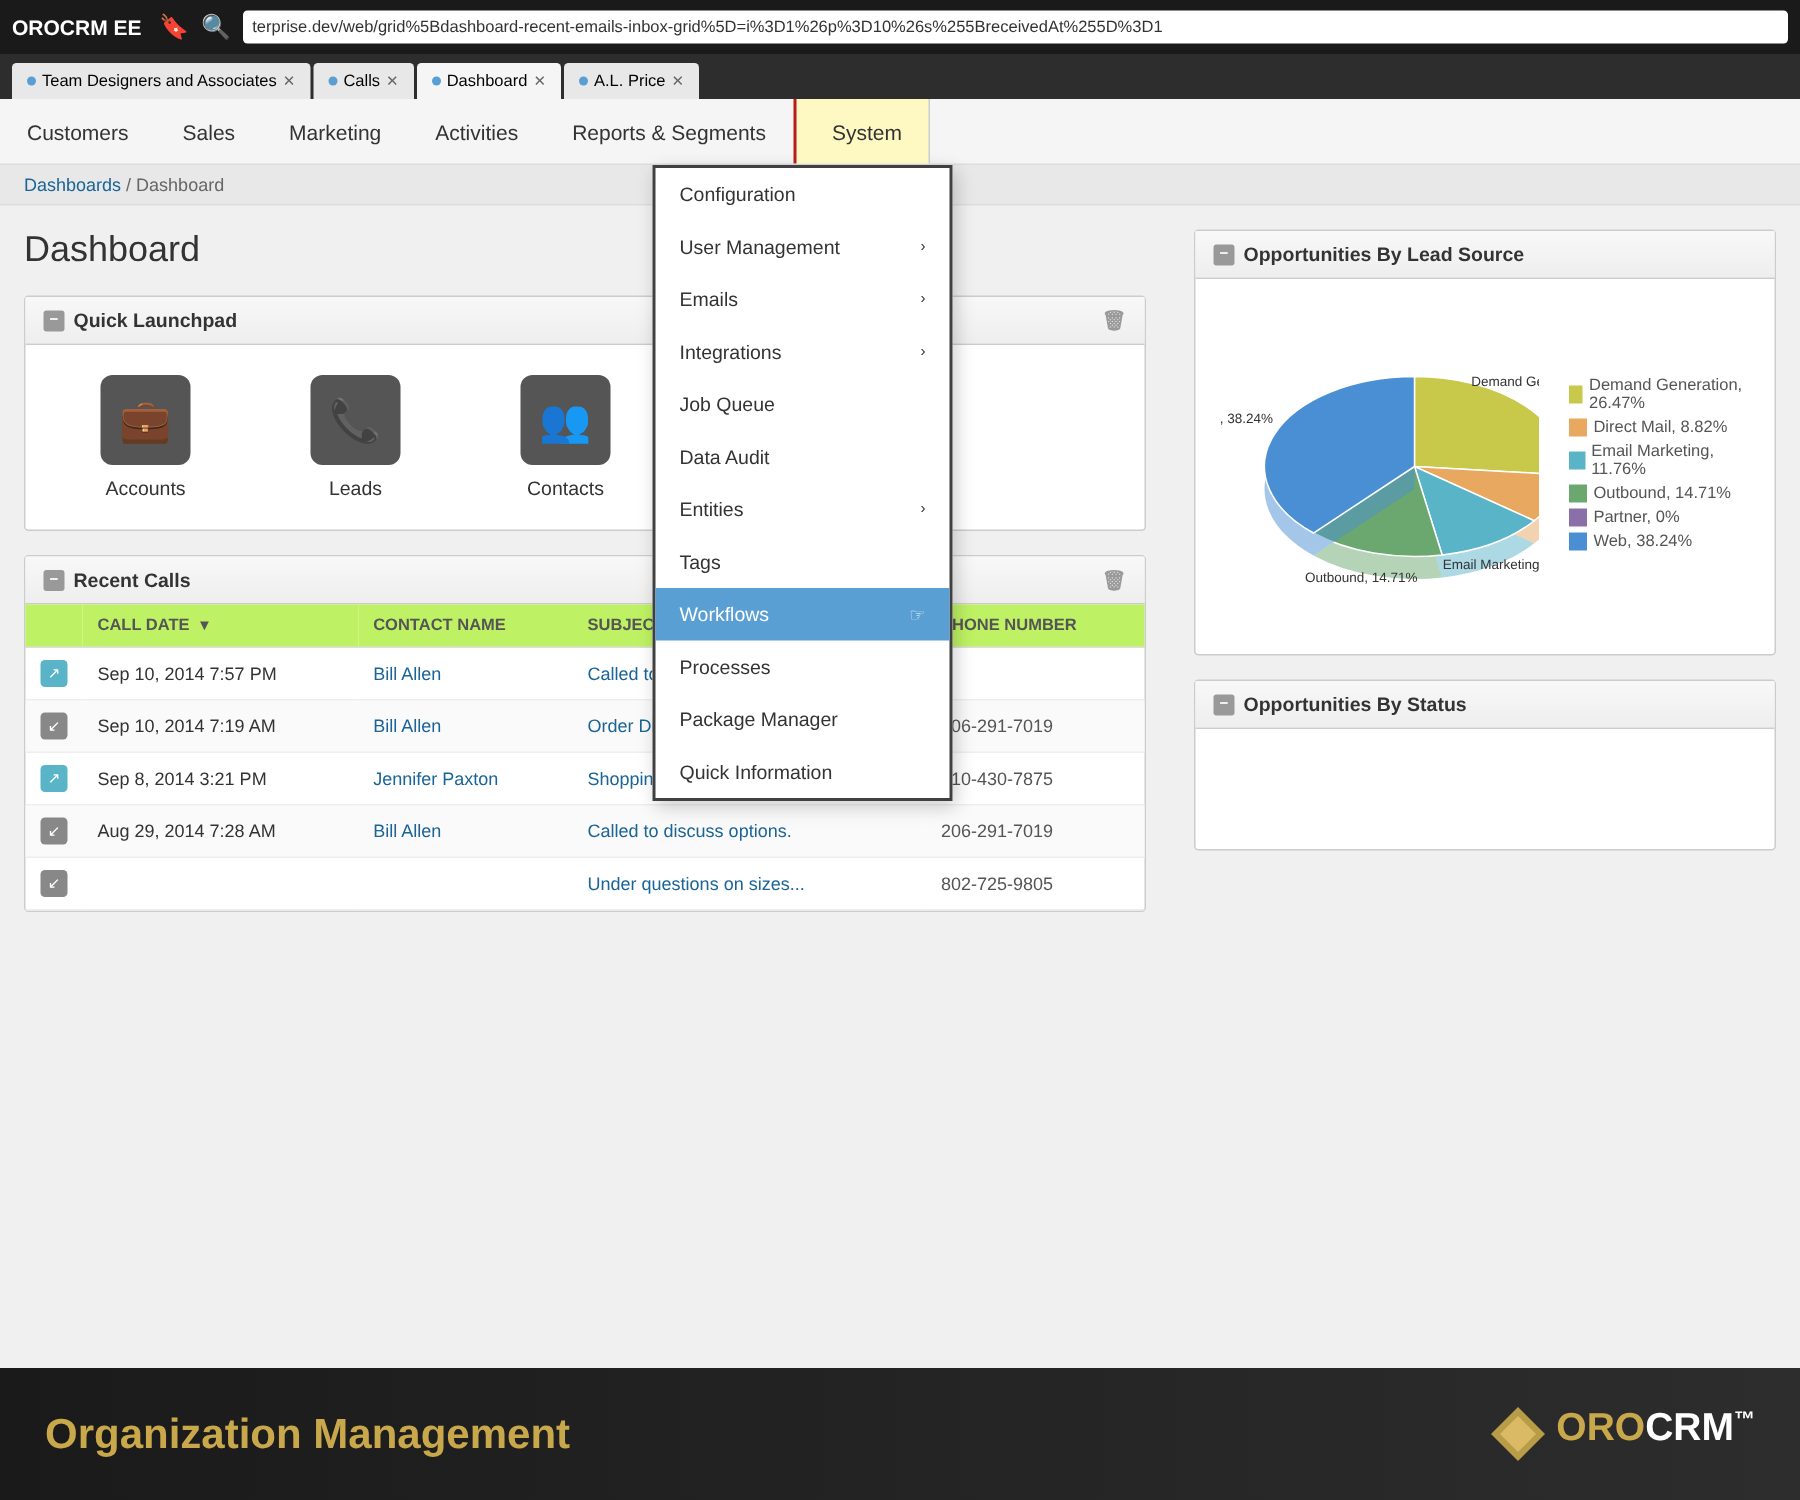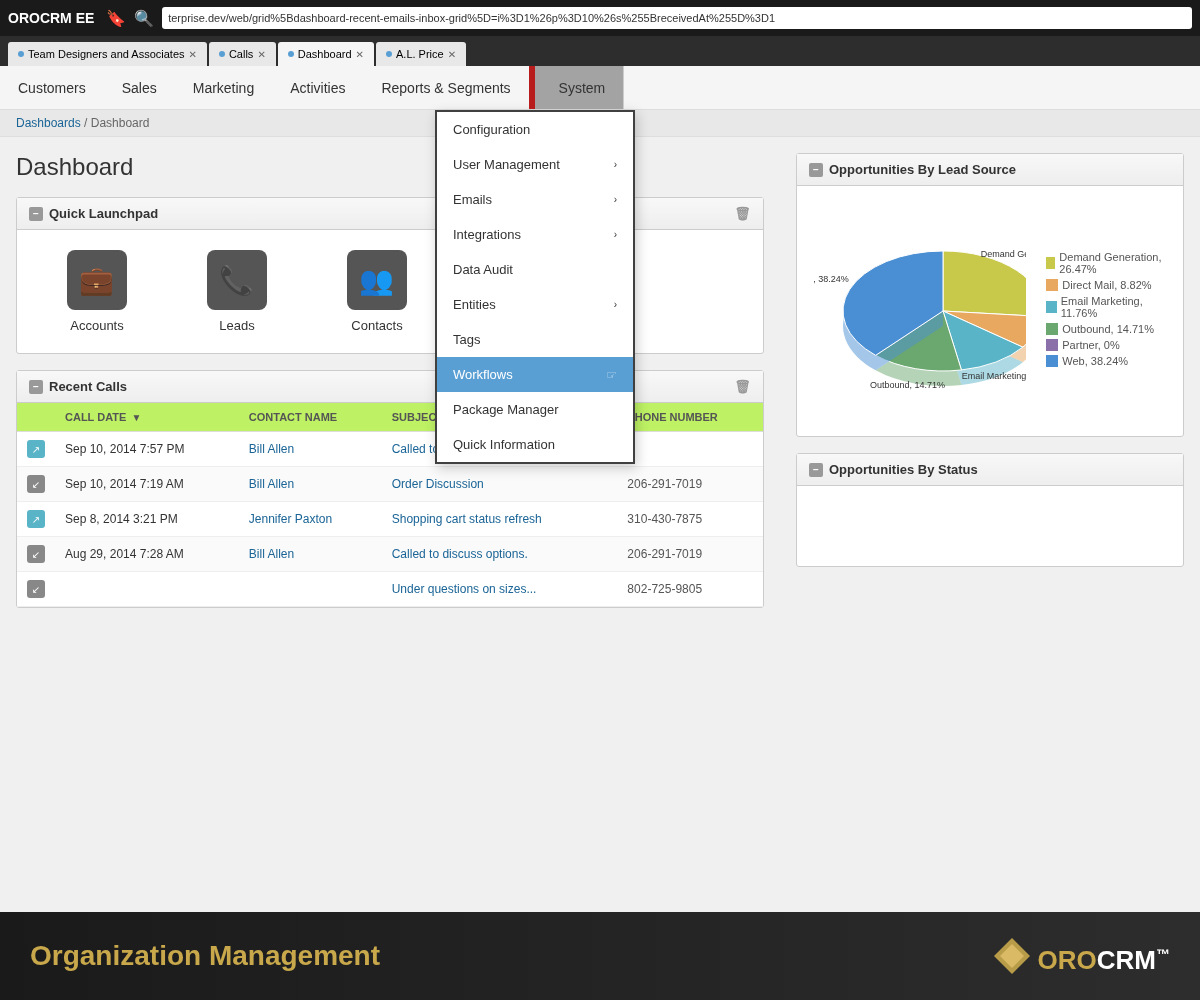--- a/index.html
+++ b/index.html
@@ -291,21 +291,21 @@
       padding: 0 30px;
       justify-content: space-between;
     }
     .bottom-title {
       color: #c8a84b;
       font-size: 28px;
       font-weight: bold;
     }
     .oro-logo {
       display: flex;
-      align-items: flex-end;
+      align-items: flex-start;
       gap: 6px;
     }
     .oro-diamond {
       width: 40px;
       height: 40px;
     }
     .oro-text {
       font-size: 26px;
       font-weight: bold;
       color: white;
@@ -365,54 +365,60 @@
     </div>
     <div class="nav-item">
       <span>Marketing</span>
     </div>
     <div class="nav-item">
       <span>Activities</span>
     </div>
     <div class="nav-item">
       <span>Reports &amp; Segments</span>
     </div>
-    <div class="nav-item system-active" style="background:#a3a3a3;border-right:1px solid #ccc;border-left:6px solid #b91c1c;position:relative;z-index:101;padding-left:24px;">
+    <div class="nav-item system-active" style="background:#fef9c3;border-right:1px solid #ccc;border-left:2px solid #b91c1c;position:relative;z-index:101;padding-left:24px;">
       <span>System</span>
     </div>
   </div>
 
   <div class="dropdown-menu" style="top:44px; left:auto; right:565px;">
     <div class="dropdown-item">
       <span>Configuration</span>
     </div>
     <div class="dropdown-item">
       <span>User Management</span>
       <span class="dropdown-arrow">›</span>
     </div>
     <div class="dropdown-item">
       <span>Emails</span>
       <span class="dropdown-arrow">›</span>
     </div>
     <div class="dropdown-item">
       <span>Integrations</span>
       <span class="dropdown-arrow">›</span>
+    </div>
+    <div class="dropdown-item">
+      <span>Job Queue</span>
     </div>
     <div class="dropdown-item">
       <span>Data Audit</span>
     </div>
     <div class="dropdown-item">
       <span>Entities</span>
       <span class="dropdown-arrow">›</span>
     </div>
     <div class="dropdown-item">
       <span>Tags</span>
     </div>
     <div class="dropdown-item hovered">
       <span>Workflows</span>
       <span style="font-size:12px; margin-left:20px; color:rgba(255,255,255,0.7);">☞</span>
+    </div>
+    <div class="dropdown-item">
+      <span>Processes</span>
     </div>
     <div class="dropdown-item">
       <span>Package Manager</span>
     </div>
     <div class="dropdown-item">
       <span>Quick Information</span>
     </div>
   </div>
 </div>
 

